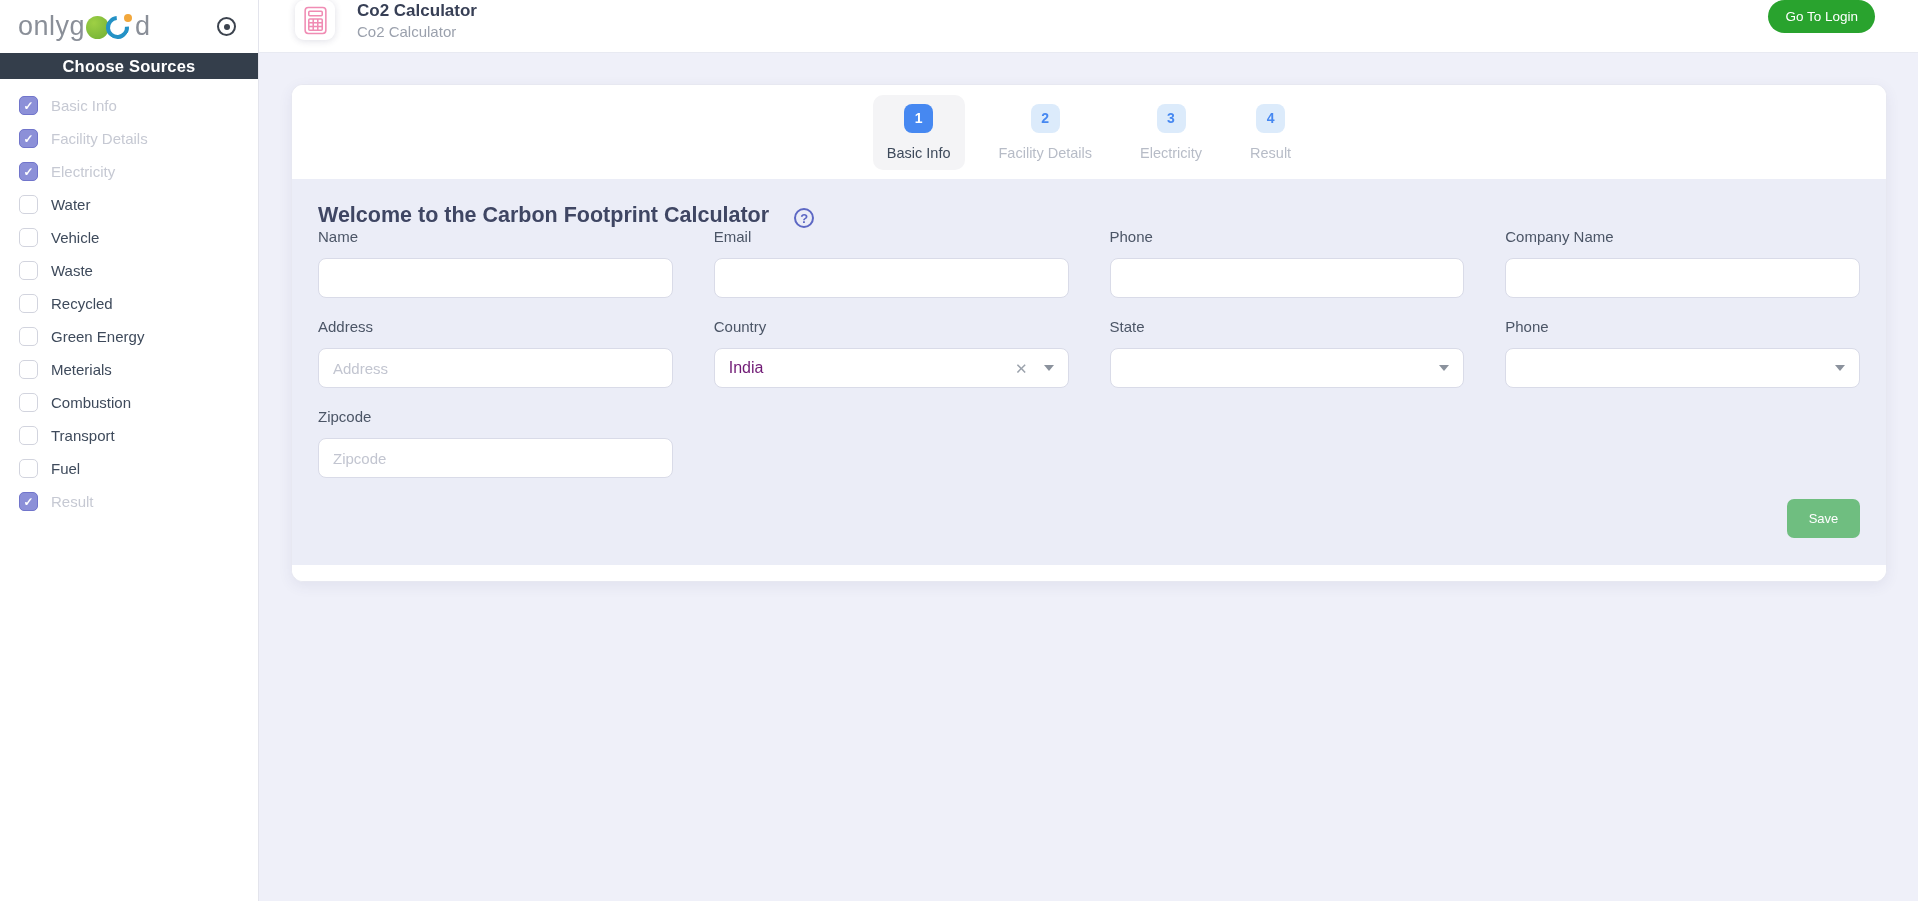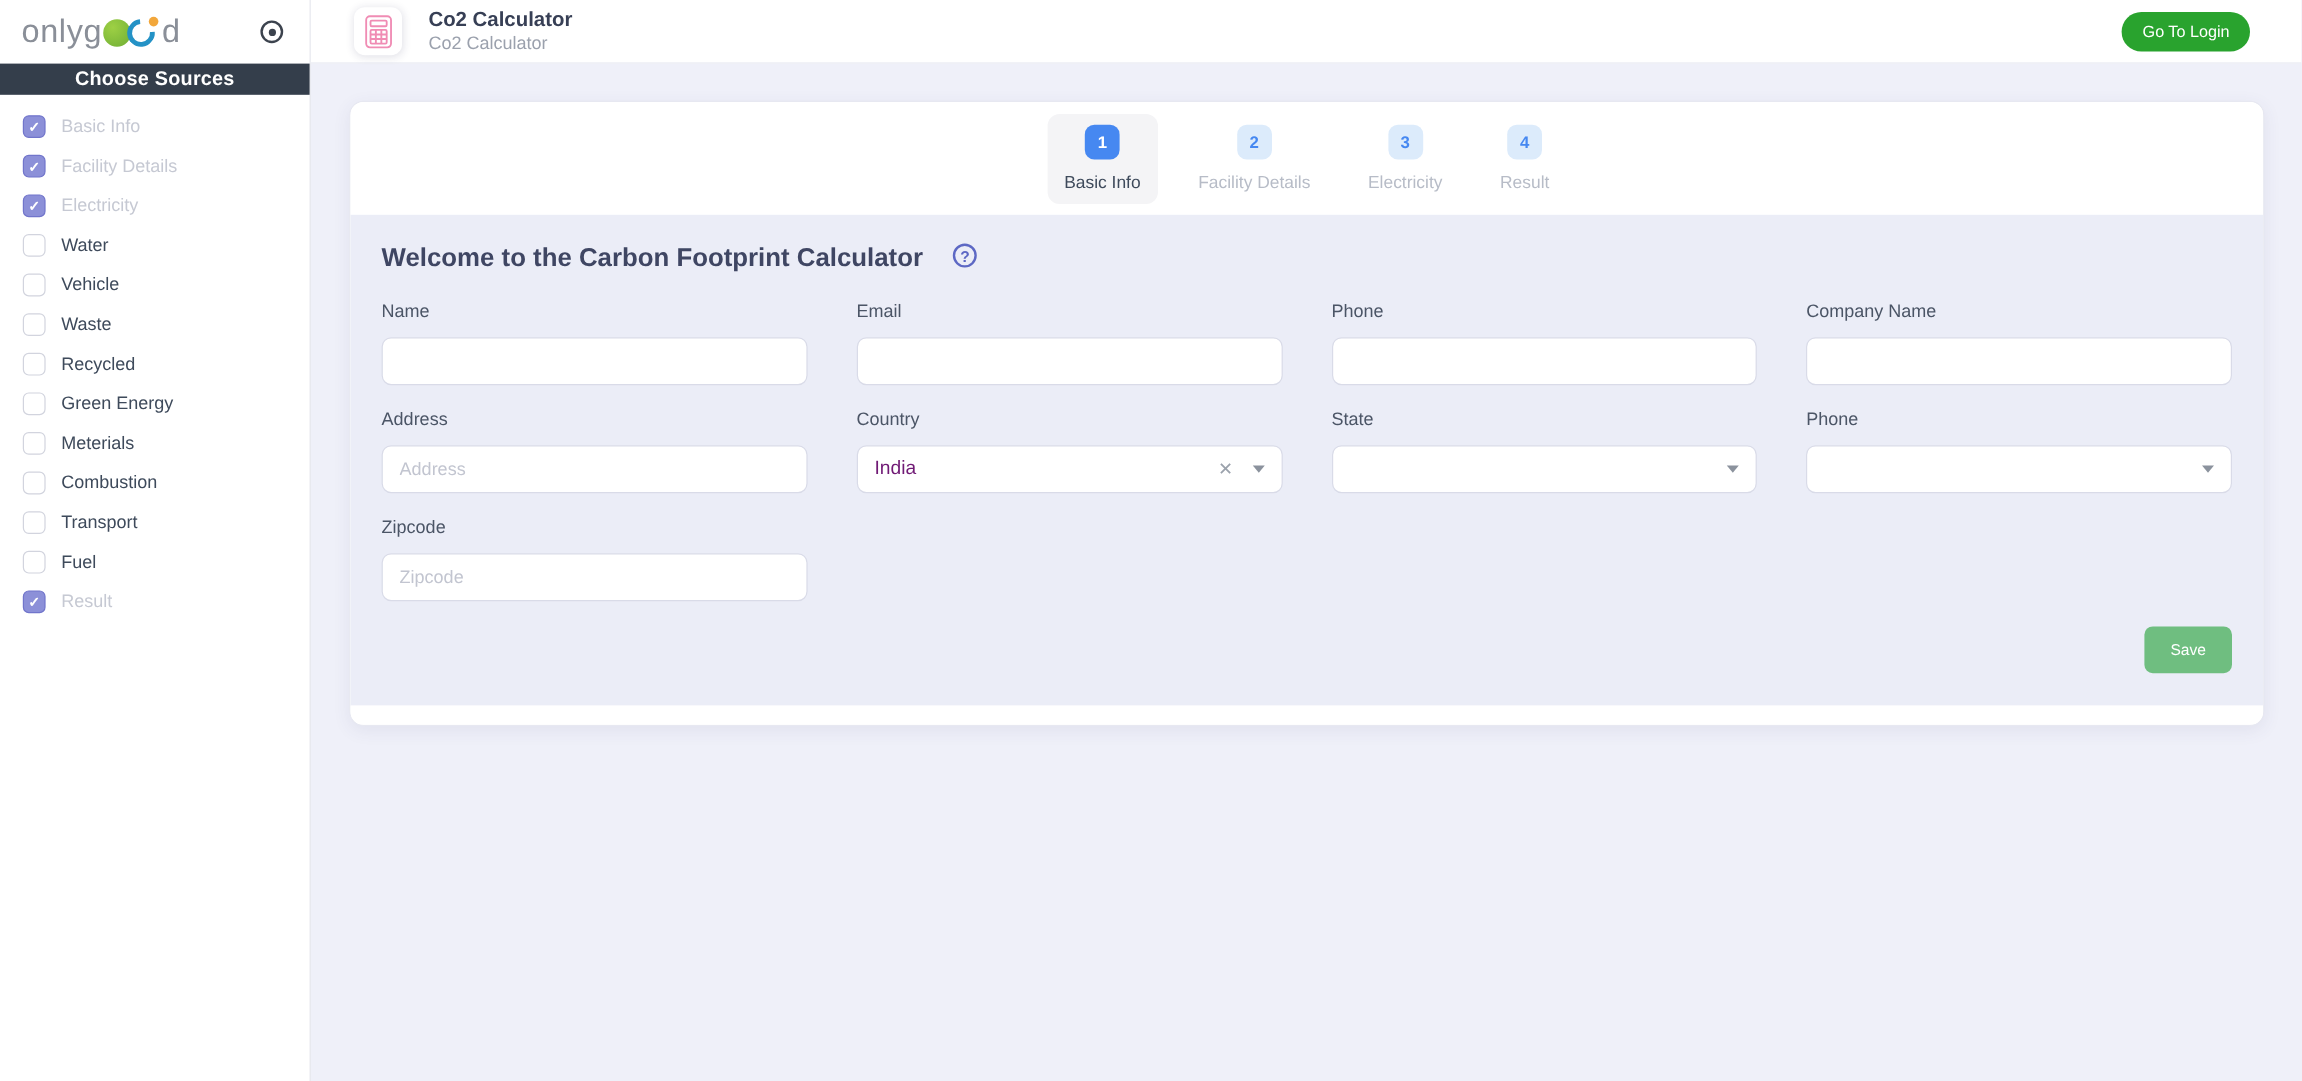--- a/index.html
+++ b/index.html
@@ -29,21 +29,21 @@
   .src-item { display:flex; align-items:center; gap:13px; height:33px; padding-left:19px; cursor:pointer; }
   .src-item .box { width:19px; height:19px; border:1px solid #d2d4de; border-radius:5px; background:#fff;
                    display:flex; align-items:center; justify-content:center; flex:0 0 auto; }
   .src-item .label { font-size:15px; color:#3e4a5b; }
   .src-item.checked .box { background:#8c90d8; border-color:#7175cb; }
   .src-item.checked .box::after { content:"\2713"; color:#fff; font-size:12px; font-weight:bold; }
   .src-item.checked .label { color:#c6c9d3; }
 
   
   .main { flex:1; display:flex; flex-direction:column; }
-  .topbar { height:53px; background:#fff; border-bottom:1px solid #e8eaf2; display:flex; align-items:center; padding:0 43px 0 36px; }
+  .topbar { height:53px; background:#fff; border-bottom:1px solid #e8eaf2; display:flex; align-items:flex-start; padding:0 43px 0 36px; }
   .app-icon-tile { width:40px; height:40px; background:#fff; border-radius:9px; box-shadow:0 1px 7px rgba(40,40,90,.15);
                    display:flex; align-items:center; justify-content:center; }
   .title-block { margin-left:22px; }
   .topbar-title { font-size:17px; font-weight:bold; color:#373f55; line-height:1.35; }
   .topbar-subtitle { font-size:15px; color:#9ba1ad; line-height:1.2; }
   .spacer { flex:1; }
   .login-btn { background:#29a32e; color:#fff; border:none; border-radius:17px; height:33px; padding:0 17px;
                font-size:13.5px; font-weight:normal; font-family:inherit; cursor:pointer; }
 
   .content { flex:1; padding:31px 31px 0 32px; }
@@ -55,21 +55,21 @@
   .step { display:flex; flex-direction:column; align-items:center; padding:9px 14px; border-radius:10px; cursor:pointer; }
   .step .num { width:29px; height:29px; border-radius:8px; background:#dcebfb; color:#4688f1;
                font-size:14px; font-weight:bold; display:flex; align-items:center; justify-content:center; }
   .step .step-label { margin-top:12px; font-size:14.5px; color:#b7bcc7; }
   .step.active { background:#f4f4f6; }
   .step.active .num { background:#4688f1; color:#fff; }
   .step.active .step-label { color:#3e4a5b; font-weight:normal; }
 
   
   .form-area { background:#ebedf7; padding:24px 26px 27px 26px; }
-  .form-heading-row { display:flex; align-items:flex-start; gap:25px; margin-bottom:23px; }
+  .form-heading-row { display:flex; align-items:flex-end; gap:25px; }
   .form-heading { font-size:21.5px; font-weight:bold; color:#3f4663; }
   .help-icon { width:20px; height:20px; border:2px solid #5d68c4; border-radius:50%; color:#5d68c4;
                font-size:13px; font-weight:bold; display:flex; align-items:center; justify-content:center; cursor:pointer; }
 
   .form-grid { display:grid; grid-template-columns:repeat(4, 1fr); column-gap:41px; row-gap:20px; }
   .field label { display:block; font-size:15px; color:#4b5566; margin-bottom:13px; }
   .text-input { width:100%; height:40px; border:1px solid #d9dbe8; border-radius:8px; background:#fff;
                 padding:0 14px; font-size:15px; font-family:inherit; color:#3c4654; outline:none; }
   .text-input::placeholder { color:#c2c5d0; }
 

